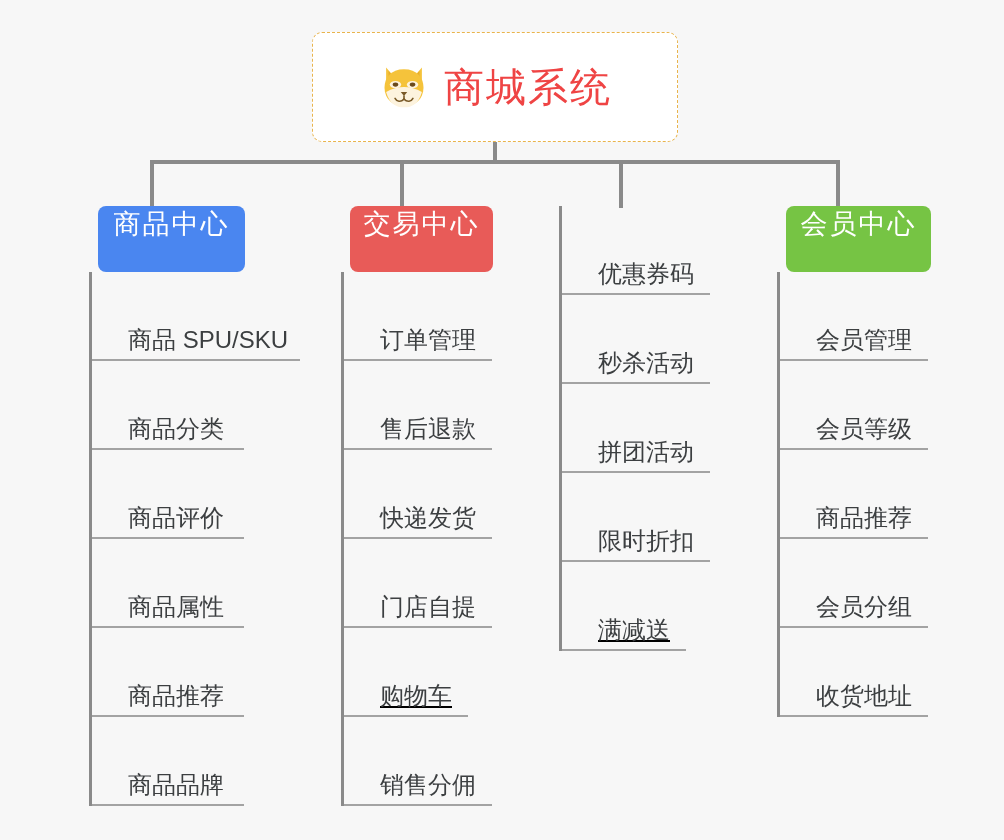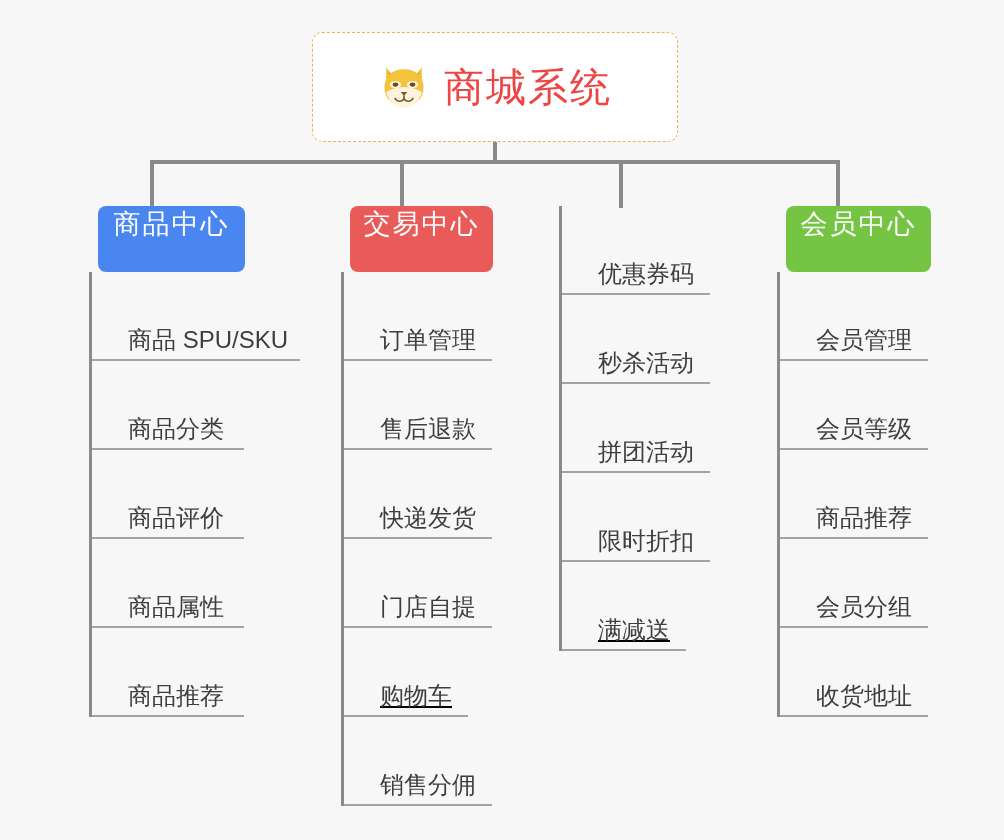--- a/index.html
+++ b/index.html
@@ -177,20 +177,23 @@
         </div>
       <div class="leaf w-lg">
           <span class="leaf-label">商品评价</span>
         </div>
       <div class="leaf w-lg">
           <span class="leaf-label">商品属性</span>
         </div>
       <div class="leaf w-lg">
           <span class="leaf-label">商品推荐</span>
         </div>
+      <div class="leaf w-lg">
+          <span class="leaf-label">商品品牌</span>
+        </div>
     </div>
   </div>
 
   <div class="column col1">
     <div class="cat-box" style="background: rgb(232, 91, 88);">
       <span>交易中心</span>
     </div>
     <div class="branch">
       <div class="leaf w-md">
           <span class="leaf-label">订单管理</span>

